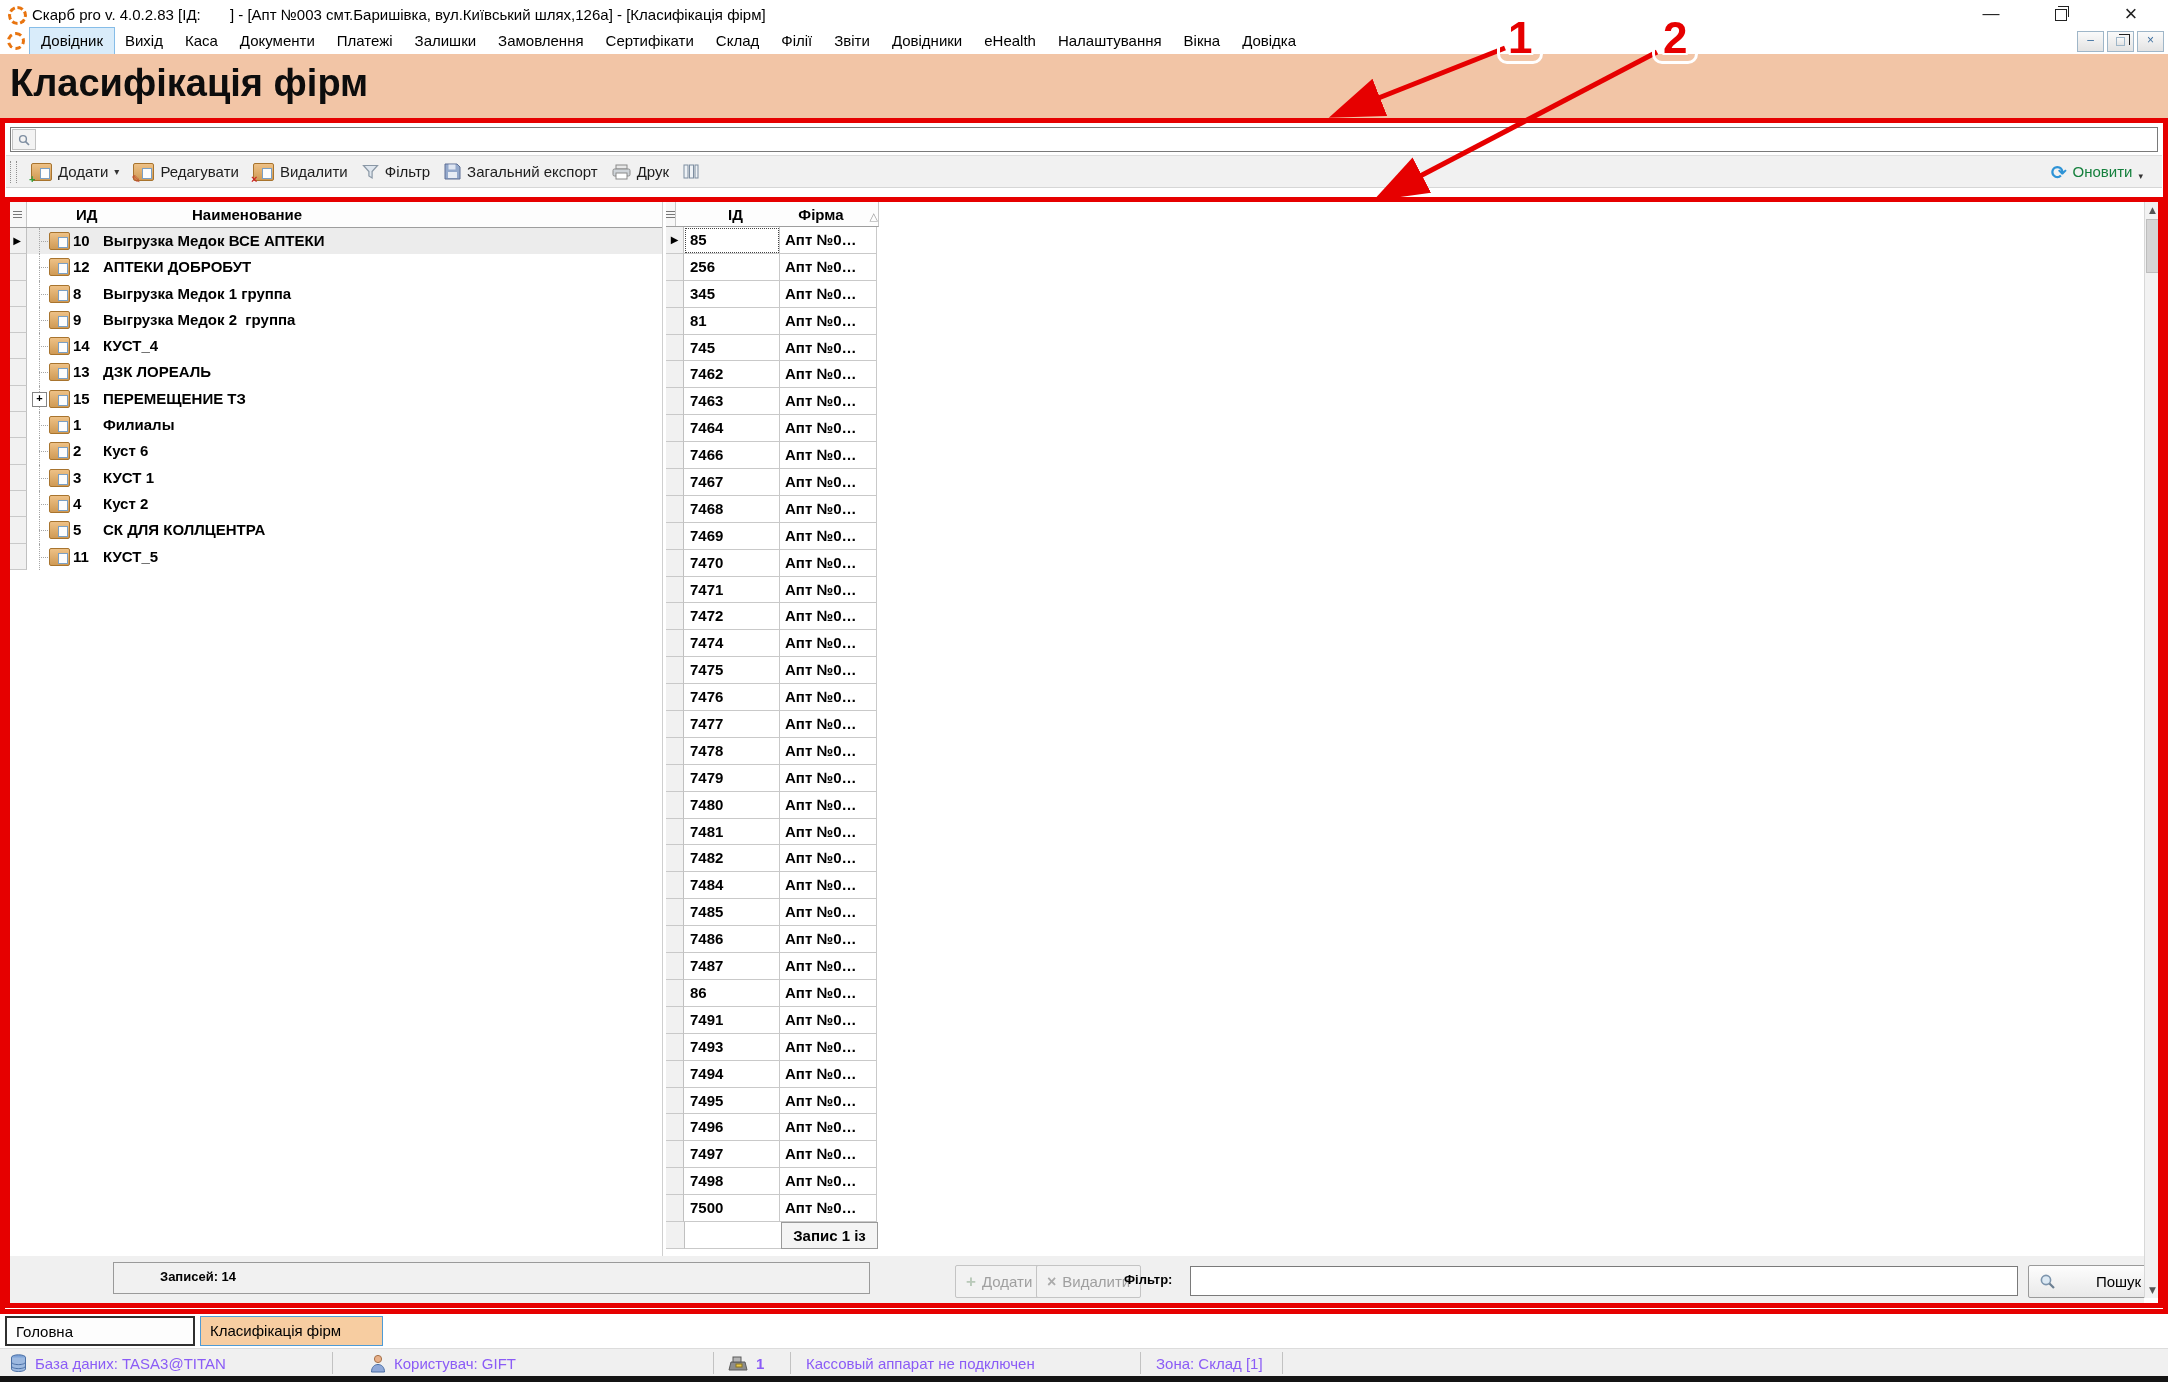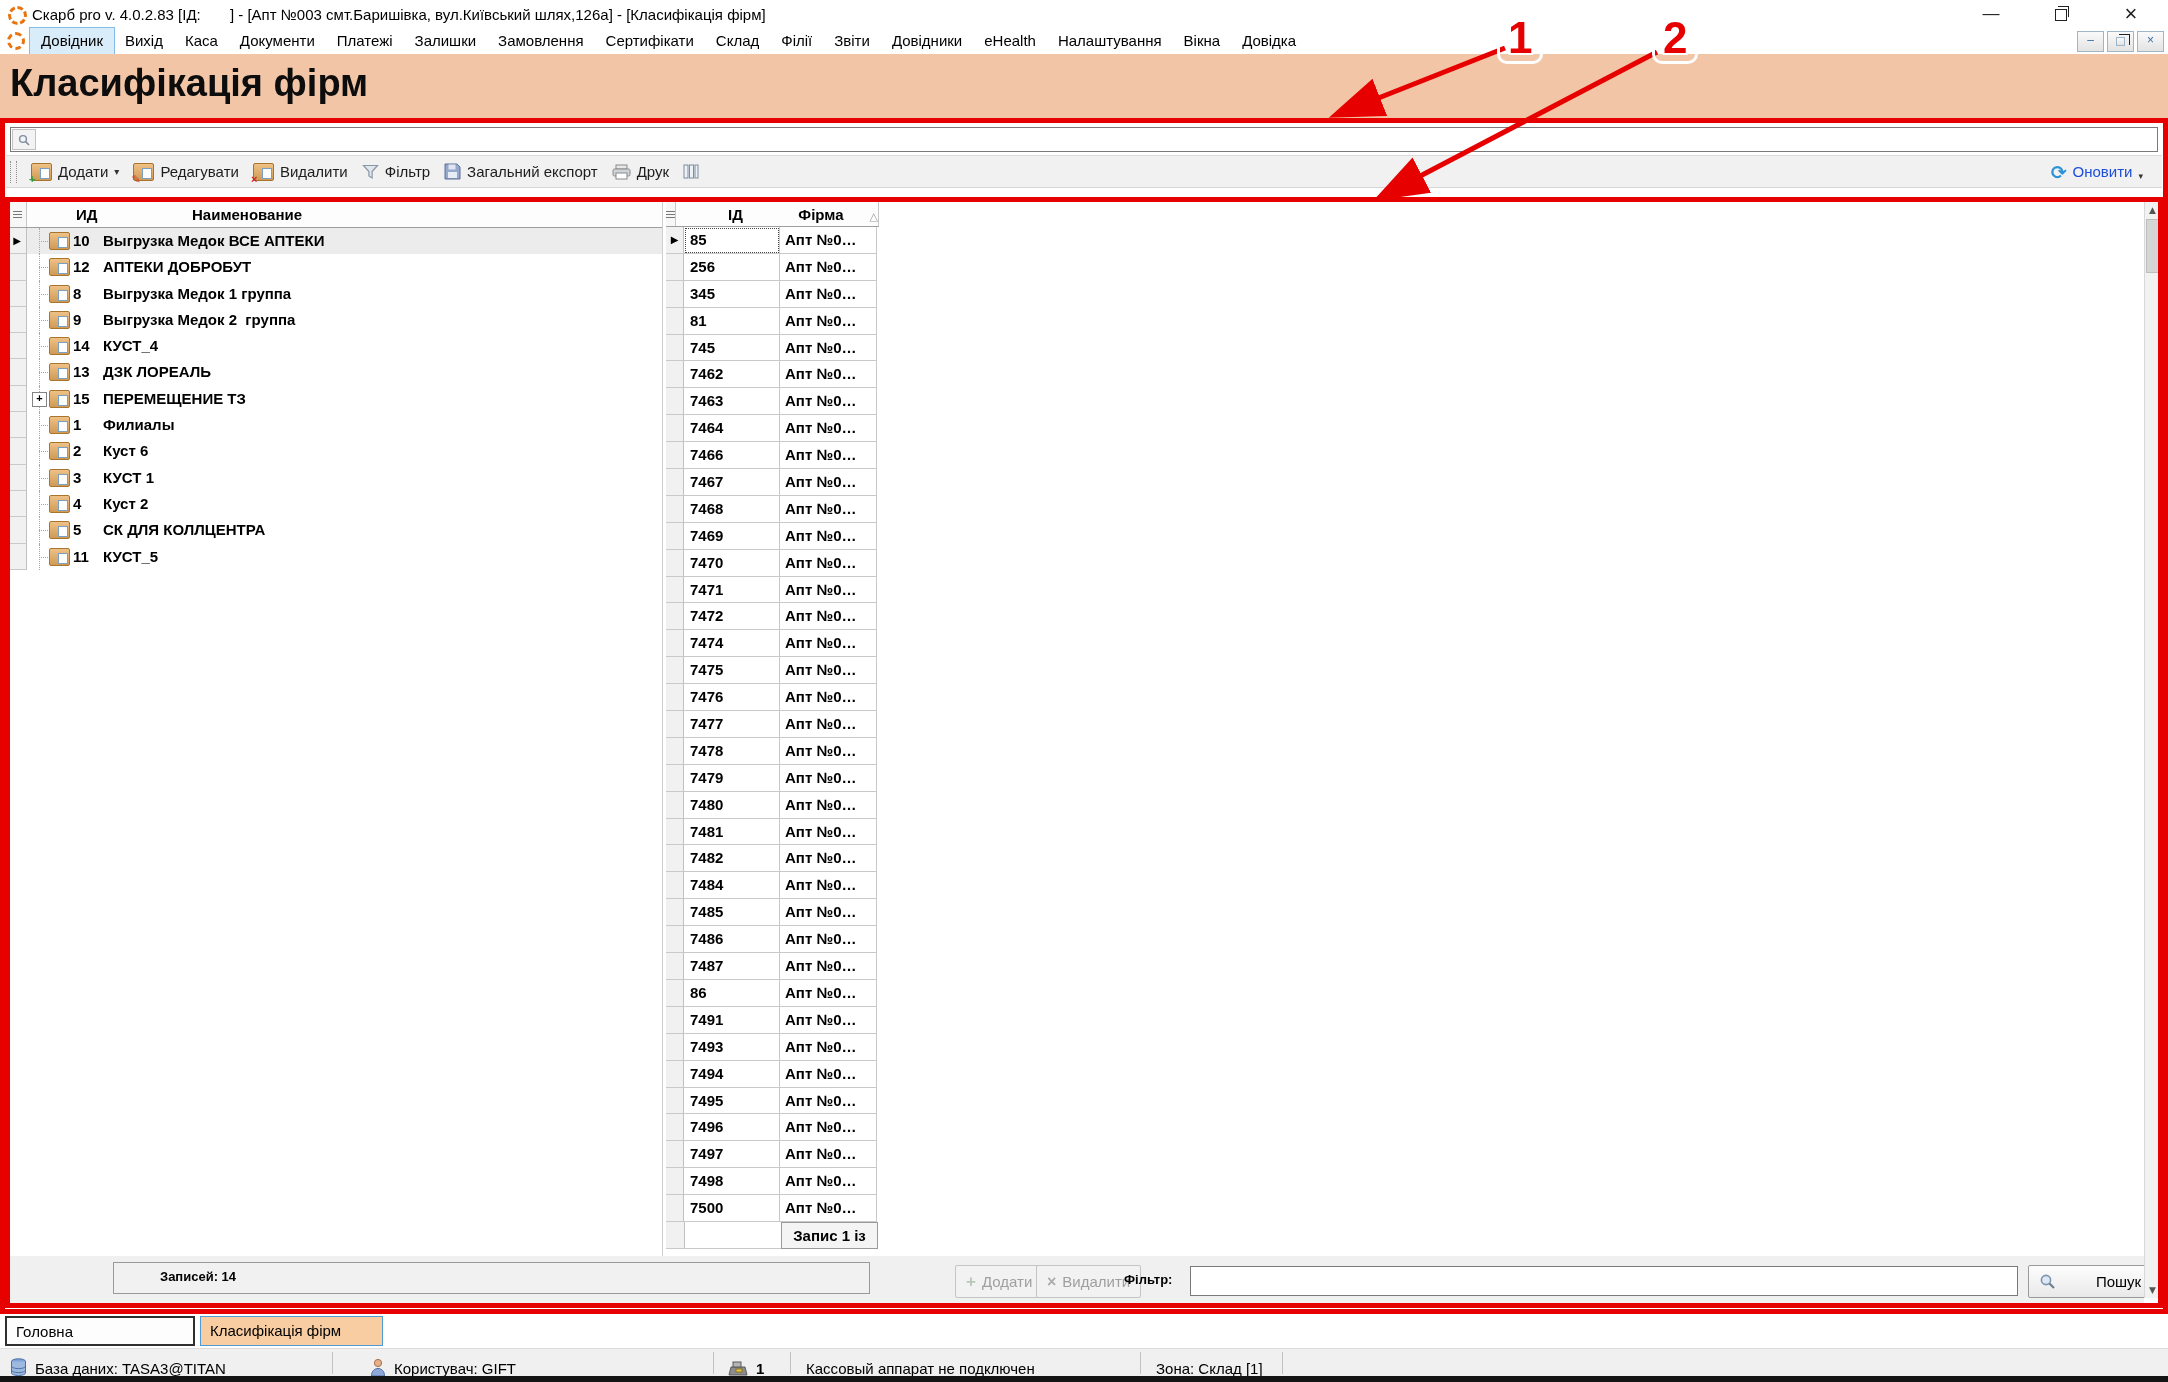--- a/index.html
+++ b/index.html
@@ -94,21 +94,21 @@
   .filter-label{left:1124px;top:1272px;font-size:13px;font-weight:bold;z-index:6;}
   .filter-input{left:1190px;top:1266px;width:828px;height:30px;border:1px solid #7a7a7a;background:#fff;z-index:6;
     font-size:15px;font-family:inherit;padding:0 5px;box-sizing:border-box;outline:none;}
   
   .tabs{left:0px;top:1316px;width:1896px;height:32px;background:#fff;z-index:20;}
   .tab{position:absolute;top:0;height:30px;font-size:15px;line-height:28px;padding-left:9px;box-sizing:border-box;}
   .tab-home{left:5px;width:190px;background:#fdfdfd;border:2px solid #2f2f2f;}
   .tab-active{left:200px;width:183px;background:#f7cda1;border:1px solid #4f9bd5;}
   
   .statusbar{left:0;top:1348px;width:2168px;height:28px;background:#f0f0f0;border-top:1px solid #dcdcdc;z-index:20;font-size:15px;}
-  .sitem{position:absolute;top:0;height:28px;display:flex;align-items:flex-end;gap:8px;color:#000000;}
+  .sitem{position:absolute;top:0;height:28px;display:flex;align-items:center;gap:8px;color:#8b5cf6;}
   .ssep{position:absolute;top:3px;height:22px;width:1px;background:#c2c2c2;}
   .black-strip{left:0;top:1376px;width:2168px;height:6px;background:#141414;z-index:20;}
   
   .ann{z-index:60;color:#e60000;font-size:44px;font-weight:bold;font-family:"Liberation Sans",sans-serif;
     border:3px solid #fff;border-radius:10px;padding:0 8px;line-height:46px;
     text-shadow:-2px -2px 0 #fff,2px -2px 0 #fff,-2px 2px 0 #fff,2px 2px 0 #fff;}
   .ann1{left:1497px;top:12px;} .ann2{left:1652px;top:12px;}
   .arrow-layer{left:0;top:0;z-index:58;pointer-events:none;}
   
   svg{display:block;}
@@ -216,21 +216,21 @@
     <span>
       <svg width="16" height="15" viewBox="0 0 16 15">
           <rect x="1" y="1" width="4" height="13" fill="#eef2f6" stroke="#7d8da0"></rect>
           <rect x="6.5" y="1" width="4" height="13" fill="#eef2f6" stroke="#7d8da0"></rect>
           <rect x="12" y="1" width="3" height="13" fill="#eef2f6" stroke="#7d8da0"></rect>
         </svg>
     </span>
   </div>
   <div class="refresh-area tbtn">
     <span class="refresh-glyph">⟳</span>
-    <span style="color:#1d4ed8;">Оновити</span>
+    <span style="color:#15803d;">Оновити</span>
     <span class="caret" style="font-size:9px;margin-top:8px;">▾</span>
   </div>
 </div>
 
 <div class="abs left-grid">
   <div class="gheader">
     <span class="hgrip">
         <i></i>
         <i></i>
         <i></i>

